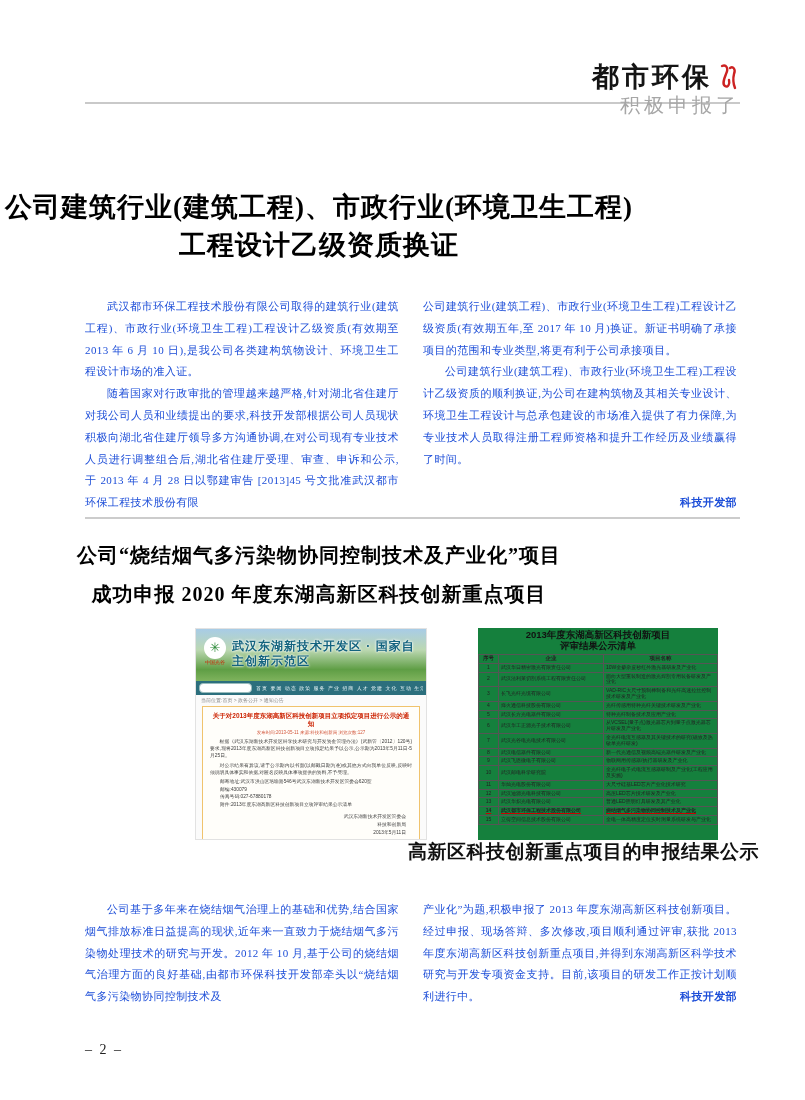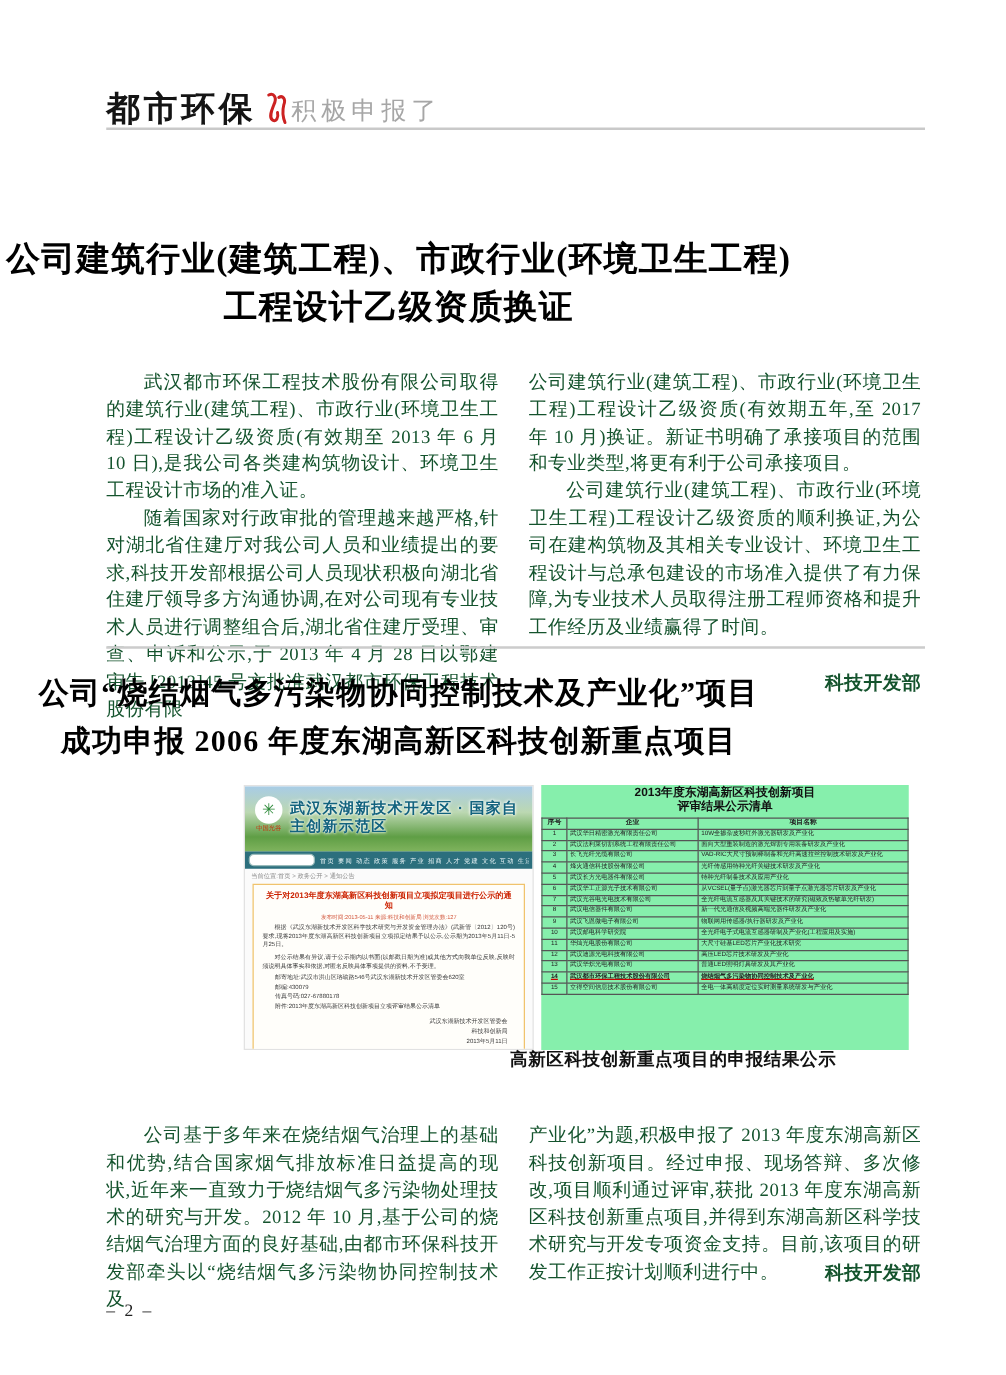--- a/index.html
+++ b/index.html
@@ -5,46 +5,46 @@
   html,body { margin:0; padding:0; background:#888; }
   .page {
     position:relative; width:805px; height:1100px; margin:0 auto;
     background:#ffffff; overflow:hidden;
     font-family:"Liberation Serif","DejaVu Serif",serif; color:#222;
   }
   
   .header {
     position:absolute; left:85px; top:62px; width:655px; height:40px;
     border-bottom:2px solid #c9c9c9;
-    display:flex; justify-content:flex-start; align-items:flex-end;
+    display:flex; justify-content:flex-start; align-items:flex-end;flex-direction:column;
   }
   .logo-wrap { display:flex; align-items:flex-end; gap:4px; }
   .logo {
     font-family:"Liberation Sans","DejaVu Sans",sans-serif;
     font-size:27px; font-weight:bold; color:#141414; letter-spacing:3px; line-height:30px;
   }
   .brand-mark { width:24px; height:30px; }
   .section-label {
     font-family:"Liberation Sans","DejaVu Sans",sans-serif;
     font-size:20px; color:#a6a6a6; letter-spacing:4px; line-height:26px;
   }
   
   .art-title {
     position:absolute; left:0; width:638px; text-align:center;
     font-weight:bold; color:#000; letter-spacing:1px;
   }
   .a1-title { top:188px; font-size:27px; line-height:38px; }
-  .a2-title { top:536px; font-size:24px; line-height:39px; }
+  .a2-title { top:536px; font-size:20px; line-height:39px; }
   
   .cols { position:absolute; left:85px; width:652px; display:flex; gap:24px; }
   .a1-cols { top:296px; }
   .a2-cols { top:899px; }
   .col { width:314px; }
   .col p {
-    margin:0; font-size:15px; line-height:21.8px; color:#14532d;
+    margin:0; font-size:11px; line-height:21.8px; color:#1d4ed8;
     text-align:justify; letter-spacing:0.4px;
   }
   .indent { text-indent:2em; }
   .sign-line {
     margin-top:22px !important; text-align:right !important; font-weight:bold;
     font-family:"Liberation Sans","DejaVu Sans",sans-serif;
   }
   .sig-inline {
     float:right; font-weight:bold;
     font-family:"Liberation Sans","DejaVu Sans",sans-serif;
@@ -85,38 +85,39 @@
   .web-doc {
     margin:2px 6px; border:1px solid #f0c36d; background:#fffefa; padding:5px 7px 4px; height:123px;
   }
   .doc-title { color:#cc2200; font-weight:bold; font-size:6.5px; text-align:center; line-height:8px; margin-bottom:2px; }
   .doc-meta { color:#d2553a; font-size:4.5px; text-align:center; margin-bottom:3px; }
   .doc-p { font-size:4.8px; color:#3a3a3a; line-height:7.2px; text-align:justify; text-indent:2em; margin:0 0 2px; }
   .doc-line { font-size:4.8px; color:#3a3a3a; line-height:7.5px; margin:0 0 0 10px; }
   .doc-sign { font-size:4.8px; color:#3a3a3a; line-height:8px; text-align:right; margin-right:6px; }
   .doc-sign-block { margin-top:5px; }
   .fig-table {
-    width:294px; height:212px; overflow:hidden; background:#86efac;
-    font-family:"Liberation Sans","DejaVu Sans",sans-serif;
+    width:240px; height:212px; overflow:hidden; background:#15803d;
+    font-family:"Liberation Sans","DejaVu Sans",sans-serif;
+    margin-left:45px;
   }
   .tbl-title { font-size:9.5px; font-weight:bold; text-align:center; line-height:11px; color:#111; margin:1px 0 3px; }
   .fig-table table { width:100%; border-collapse:collapse; table-layout:fixed; }
   .fig-table th, .fig-table td {
     border:1px solid #555; font-size:5px; line-height:5.8px; padding:1px 2px; color:#222;
     overflow:hidden; vertical-align:middle;
   }
   .fig-table th { text-align:center; font-weight:bold; font-size:5.5px; }
   .col-no { width:15px; text-align:center; }
   .col-co { width:100px; }
   .highlight td {
     text-decoration:underline; text-decoration-color:#cc0000;
     -webkit-text-decoration-color:#cc0000; text-decoration-thickness:1px; font-weight:bold;
   }
   .fig-caption {
-    position:absolute; left:408px; top:839px; font-size:14px; font-weight:bold;
+    position:absolute; left:408px; top:839px; font-size:19px; font-weight:bold;
     font-family:"Liberation Sans","DejaVu Sans",sans-serif; color:#111; letter-spacing:0.5px;
   }
   
   .page-number {
     position:absolute; left:85px; top:1042px; font-size:14px; color:#222; letter-spacing:2px;
   }
 </style>
 </head>
 <body>
 
@@ -146,21 +147,21 @@
       <p>公司建筑行业(建筑工程)、市政行业(环境卫生工程)工程设计乙级资质(有效期五年,至 2017 年 10 月)换证。新证书明确了承接项目的范围和专业类型,将更有利于公司承接项目。</p>
       <p class="indent">公司建筑行业(建筑工程)、市政行业(环境卫生工程)工程设计乙级资质的顺利换证,为公司在建构筑物及其相关专业设计、环境卫生工程设计与总承包建设的市场准入提供了有力保障,为专业技术人员取得注册工程师资格和提升工作经历及业绩赢得了时间。</p>
       <p class="sign-line">科技开发部</p>
     </div>
   </div>
 
   <div class="divider"></div>
 
   <div class="art-title a2-title">
     <div>公司“烧结烟气多污染物协同控制技术及产业化”项目</div>
-    <div>成功申报 2006 年度东湖高新区科技创新重点项目</div>
+    <div>成功申报 2020 年度东湖高新区科技创新重点项目</div>
   </div>
 
   <div class="figures">
 
     <div class="fig-web">
       <div class="web-banner">
         <div class="web-logo">
           <div class="web-logo-circle">✳</div>
           <div class="web-logo-text">中国光谷</div>
         </div>

